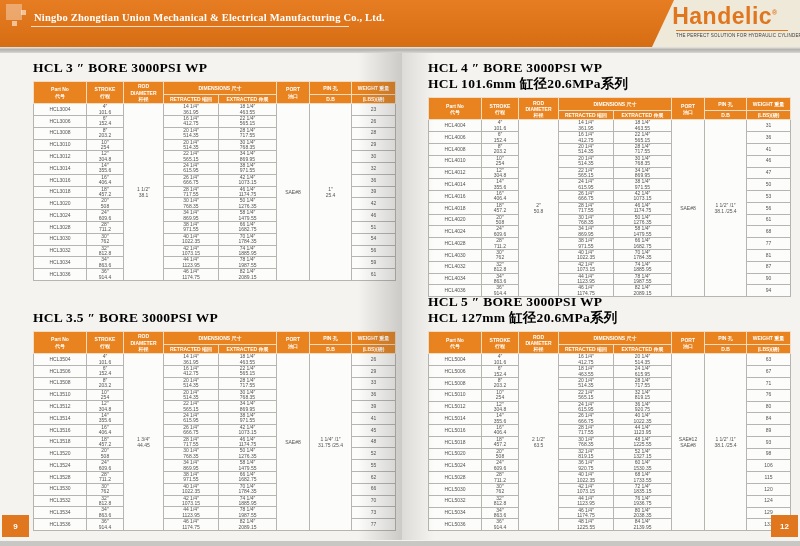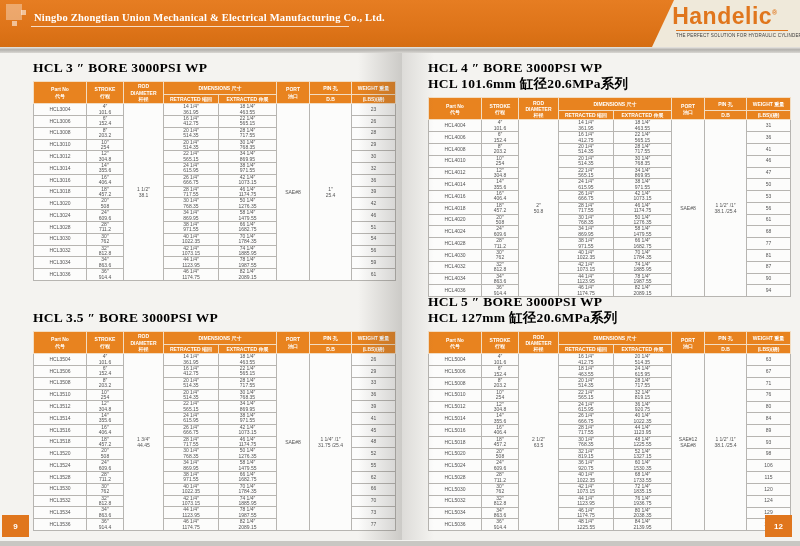--- a/index.html
+++ b/index.html
@@ -34,21 +34,21 @@
   
   .seam-l{position:absolute;left:358px;top:53px;width:44px;height:487px;
     background:linear-gradient(90deg,rgba(0,0,0,0) 0%,rgba(88,85,80,0.26) 100%);}
   .seam-r{position:absolute;left:402px;top:53px;width:32px;height:487px;
     background:linear-gradient(90deg,rgba(88,85,80,0.15) 0%,rgba(0,0,0,0) 100%);}
   .bottombar{position:absolute;left:0;bottom:0;width:800px;height:5px;background:#c9c7c3;}
   .pagenum{position:absolute;bottom:9px;width:27px;height:22px;background:#e0761d;
     color:#fff;font-size:8px;font-weight:bold;display:flex;align-items:center;
     justify-content:center;}
   .pagenum.left{left:2px;}
-  .pagenum.right{right:8px;}
+  .pagenum.right{right:2px;}
   
   .quad{position:absolute;width:362px;}
   #q1{left:33px;top:60px;}
   #q2{left:428px;top:60px;}
   #q3{left:33px;top:310px;}
   #q4{left:428px;top:294px;}
   .t-title{font-family:"Liberation Serif",serif;font-weight:bold;font-size:13.5px;
     color:#000000;line-height:1.2;letter-spacing:.3px;white-space:nowrap;}
   
   table.spec{border-collapse:collapse;width:362px;margin-top:5px;table-layout:fixed;

